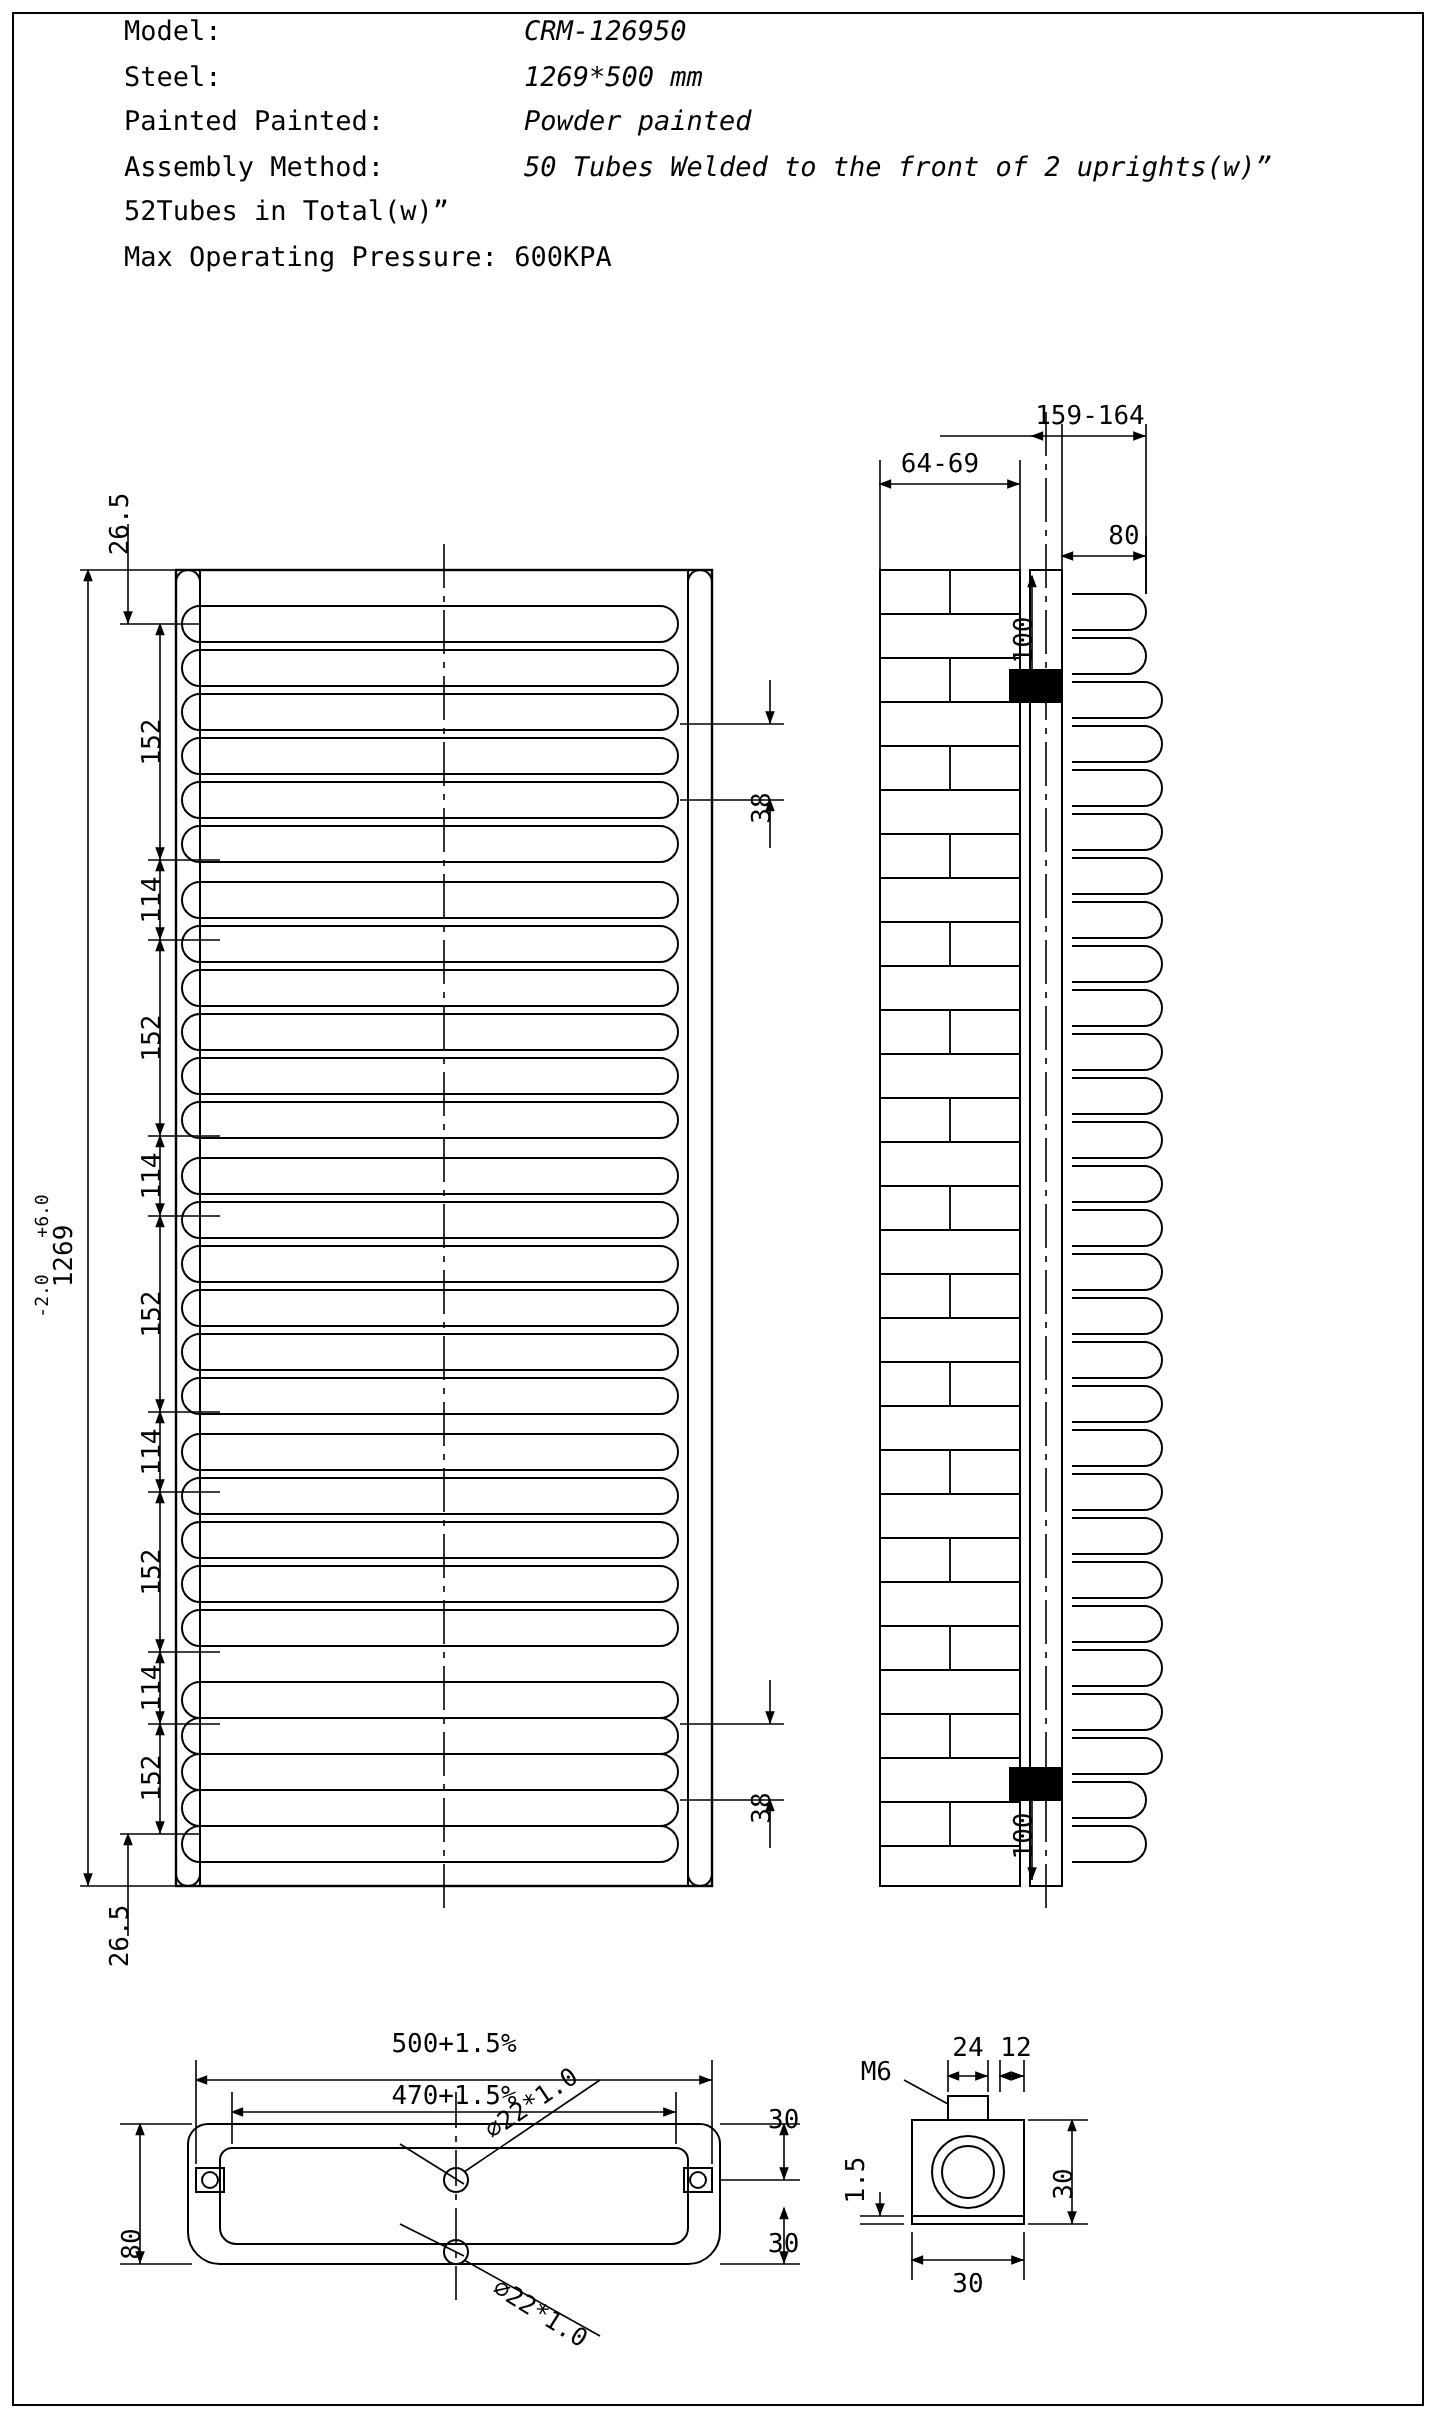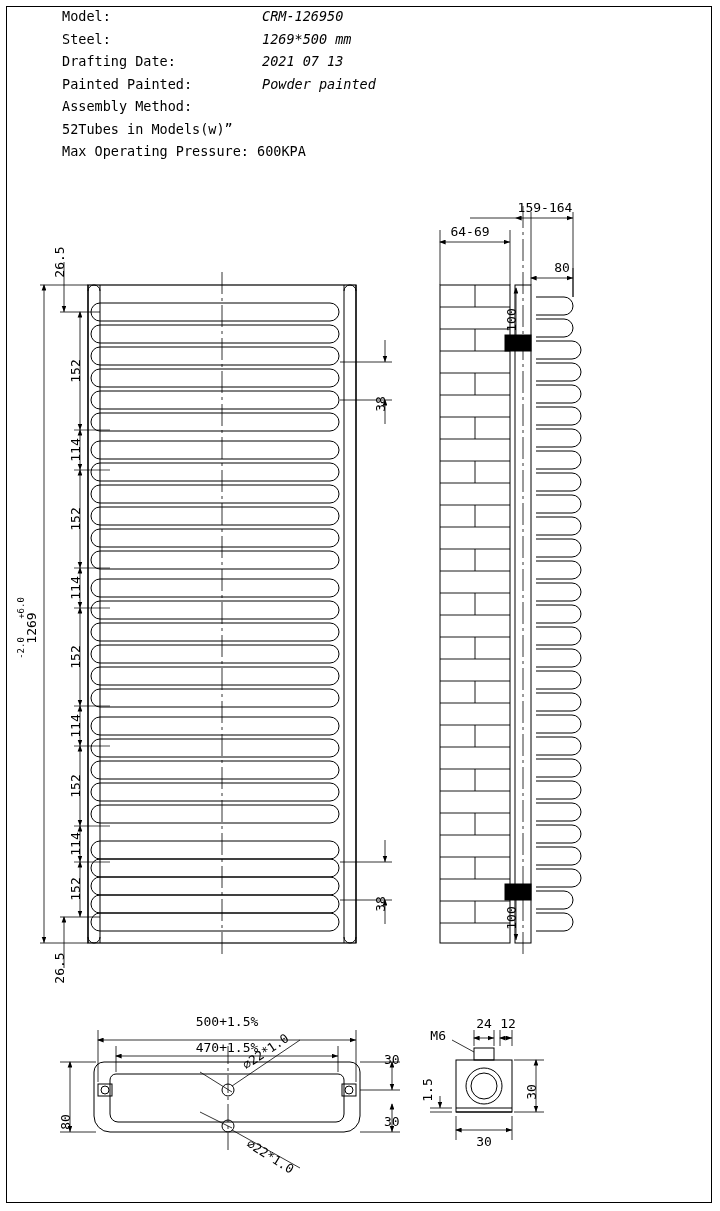--- a/index.html
+++ b/index.html
@@ -77,31 +77,28 @@
   <div class="spec-table">
     <div class="spec-row">
       <span class="spec-label">Model:</span>
       <span class="spec-value">CRM-126950</span>
     </div>
     <div class="spec-row">
       <span class="spec-label">Steel:</span>
       <span class="spec-value">1269*500 mm</span>
     </div>
     <div class="spec-row">
-      <span class="spec-label">Drafting Date:</span>
-      <span class="spec-value">2021 07 13</span>
-    </div>
-    <div class="spec-row">
       <span class="spec-label">Painted Painted:</span>
       <span class="spec-value">Powder painted</span>
     </div>
     <div class="spec-row">
       <span class="spec-label">Assembly Method:</span>
+      <span class="spec-value">50 Tubes Welded to the front of 2 uprights(w)”</span>
     </div>
-    <div class="spec-line">52Tubes in Models(w)”</div>
+    <div class="spec-line">52Tubes in Total(w)”</div>
     <div class="spec-line">Max Operating Pressure: 600KPA</div>
   </div>
 
   <svg class="draw" viewBox="0 0 720 1211">
     <defs>
       <marker id="arrIn" markerWidth="9" markerHeight="9" refX="8" refY="3" orient="auto">
         <path d="M0,0 L8,3 L0,6 z" fill="#000"></path>
       </marker>
       <marker id="arrOut" markerWidth="9" markerHeight="9" refX="1" refY="3" orient="auto">
         <path d="M8,0 L0,3 L8,6 z" fill="#000"></path>

